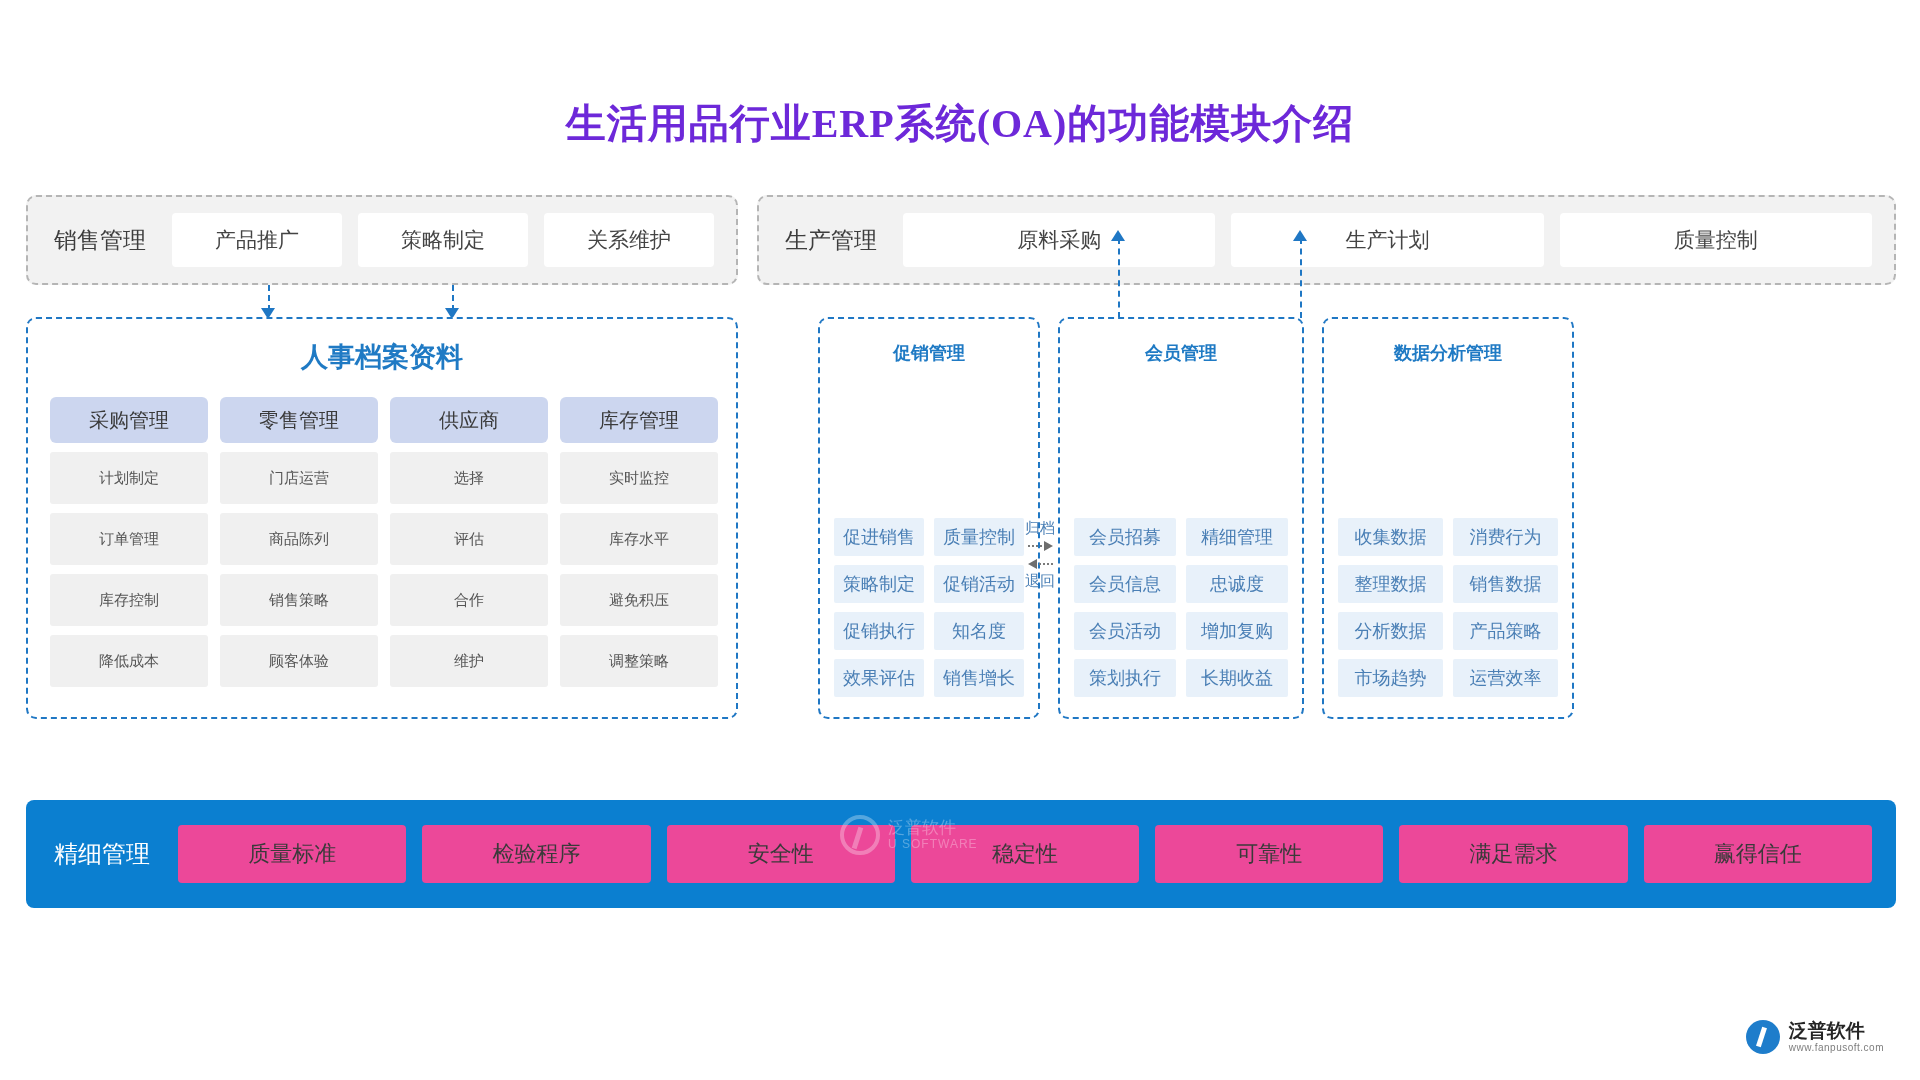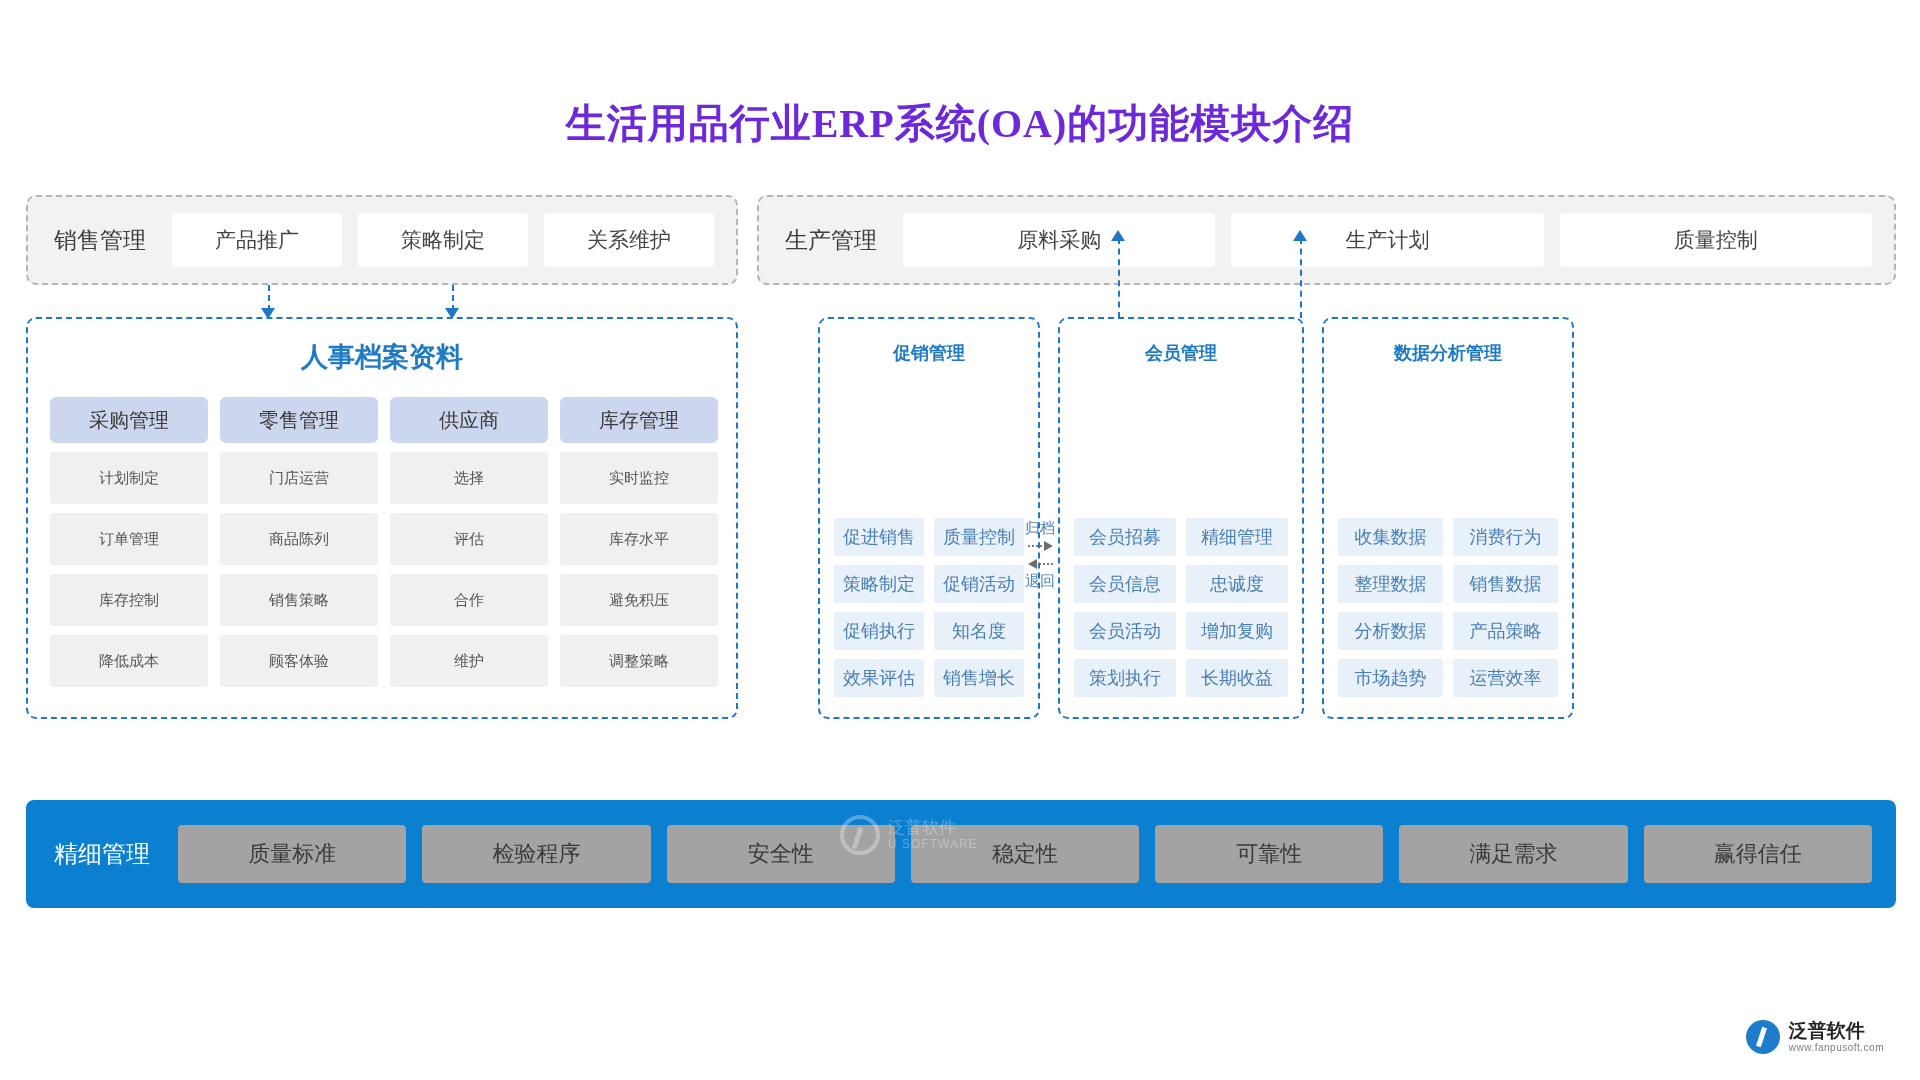--- a/index.html
+++ b/index.html
@@ -154,21 +154,21 @@
     background:#0b7fd0; border-radius:8px;
     display:flex; align-items:center; padding:0 16px;
   }
   #quality-bar .qt{
     font-size:24px; color:#ffffff; white-space:nowrap;
     font-family:"Liberation Serif","DejaVu Serif",serif;
     padding:0 20px 0 12px;
   }
   .q-chip{
     flex:1; margin:0 8px; height:58px;
-    background:#a3a3a3; border-radius:4px;
+    background:#ec4899; border-radius:4px;
     display:flex;align-items:center;justify-content:center;
     font-size:22px; color:#3a3a3a;
     font-family:"Liberation Serif","DejaVu Serif",serif;
     white-space:nowrap;
   }
 
   
   .wm-center{
     position:absolute; left:840px; top:800px;
     width:260px; height:70px;

